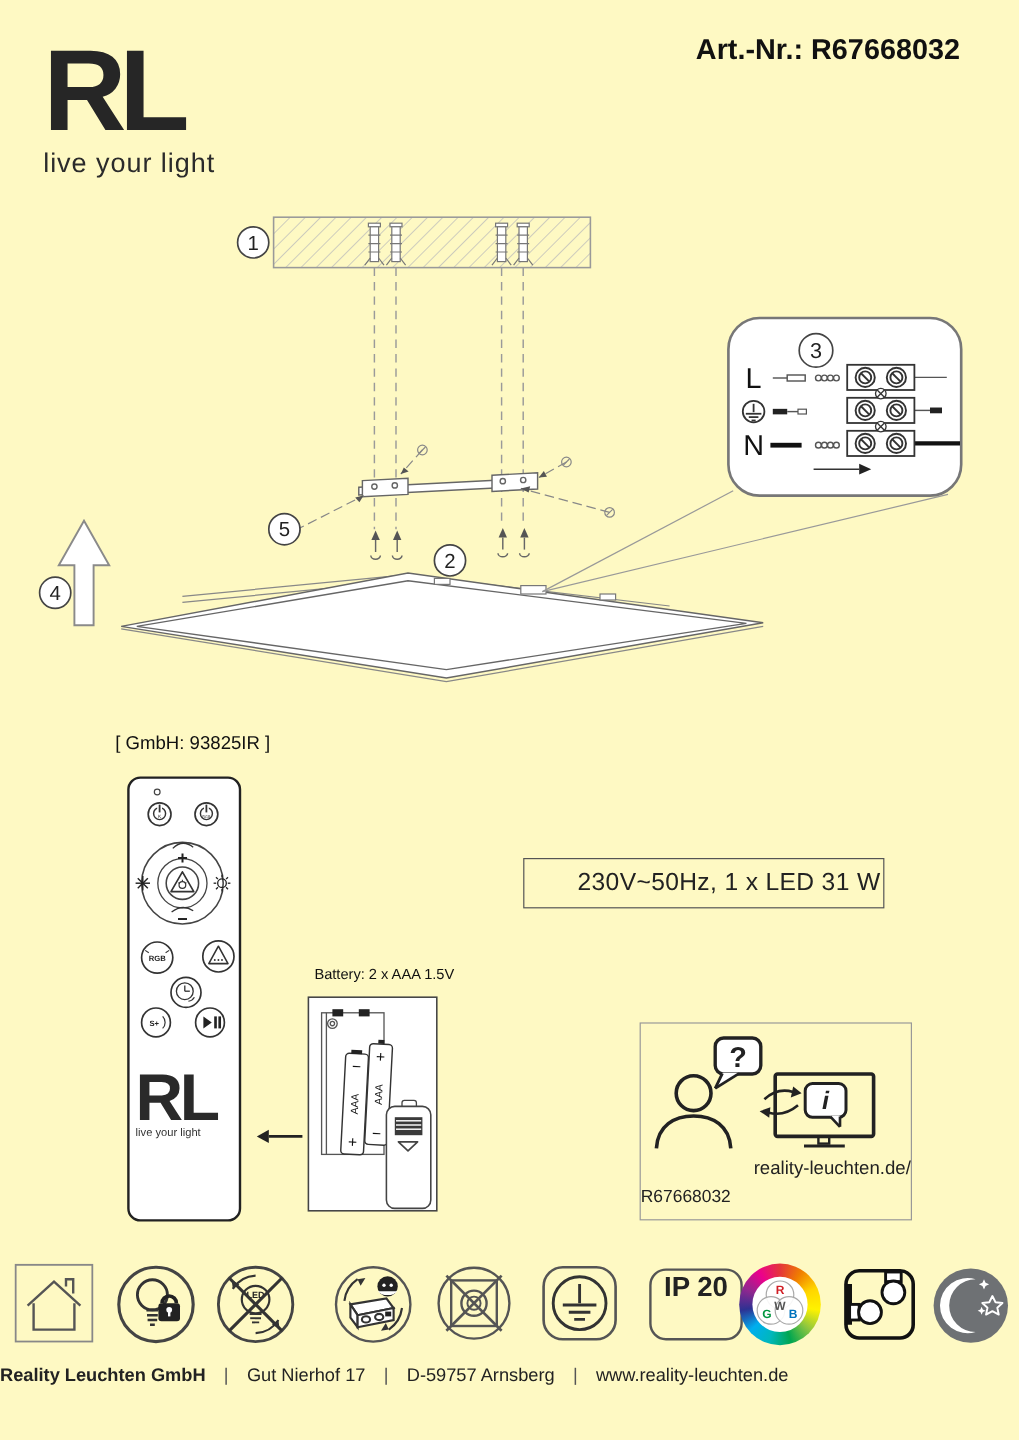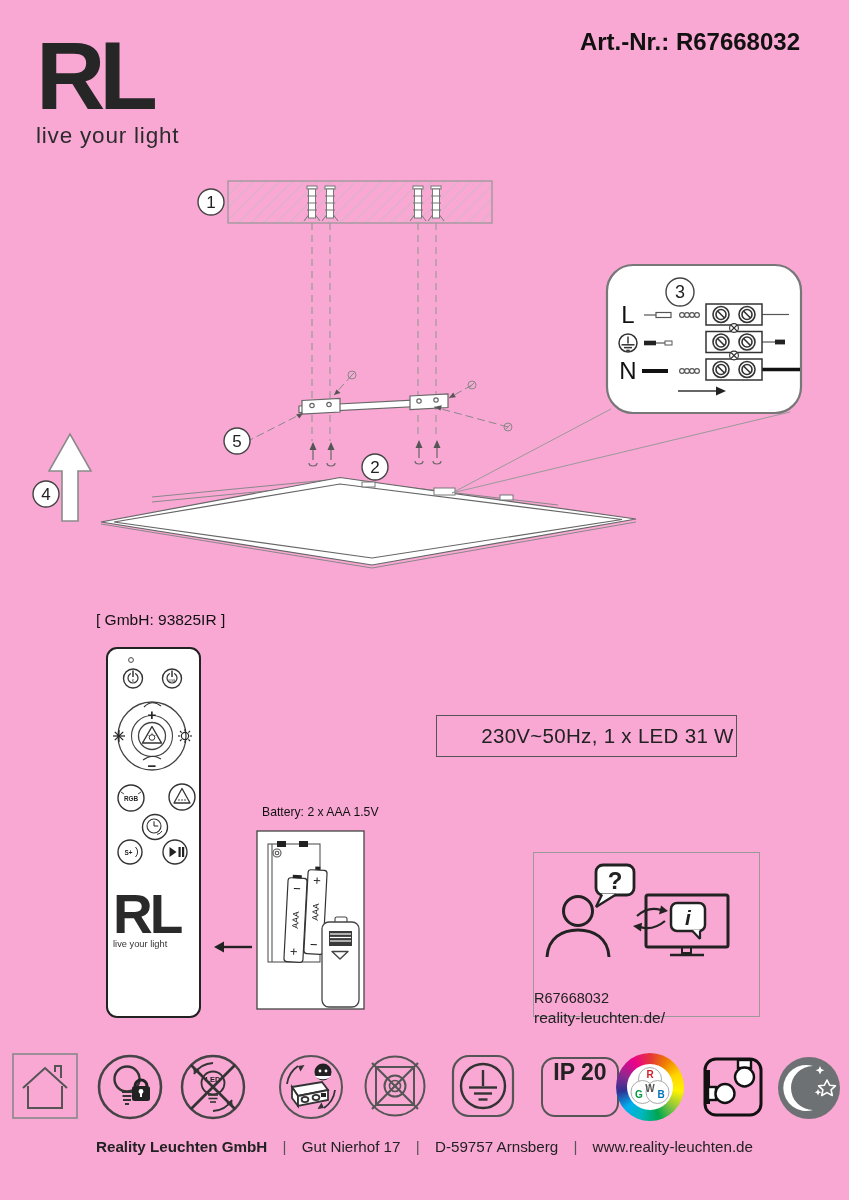--- a/index.html
+++ b/index.html
@@ -1,37 +1,37 @@
 <!DOCTYPE html>
 <html><head>
 <meta charset="utf-8">
 <style>
   html,body{margin:0;padding:0;background:#fff;}
-  .page{position:relative;width:849px;height:1200px;background:#f9a8d4;overflow:hidden;
+  .page{position:relative;width:849px;height:1200px;background:#fef9c3;overflow:hidden;
         font-family:"Liberation Sans",sans-serif;color:#1c1c1c;}
   .abs{position:absolute;}
   
   .brand{left:36px;top:30px;}
   .brand .rl{font-size:96px;font-weight:800;letter-spacing:-6px;line-height:0.95;color:#262626;}
   .brand .tag{font-size:22.5px;letter-spacing:0.8px;color:#2b2b2b;margin-top:2px;}
   .artnr{left:520px;top:28px;width:280px;text-align:right;font-size:24px;font-weight:bold;color:#111;}
   
   .typelabel{left:96px;top:611px;font-size:15.5px;color:#111;}
   .specbox{left:436px;top:715px;width:257px;height:40px;border:1.5px solid #555;
            display:flex;align-items:center;justify-content:center;font-size:20.5px;color:#222;letter-spacing:0.3px;padding-left:42px;}
   .infobox{left:533px;top:852px;width:225px;height:163px;border:1.2px solid #999;}
-  .infobox .url{position:absolute;left:0;top:112px;width:100%;text-align:left;font-size:15.5px;color:#222;margin-top:44px;}
+  .infobox .url{position:absolute;left:0;top:112px;width:100%;text-align:right;font-size:15.5px;color:#222;}
   .infobox .code{position:absolute;left:0;top:137px;width:100%;text-align:left;font-size:14.5px;color:#222;}
   
   .rgbwheel{left:616px;top:1053px;width:68px;height:68px;border-radius:50%;
     background:conic-gradient(#e4353b,#f07d00,#ffd500,#fff200,#8dc63f,#00a650,#00b7bd,#00aeef,#2e3192,#92278f,#ec008c,#e4353b);}
   .rgbwheel .hole{position:absolute;left:11px;top:11px;width:46px;height:46px;border-radius:50%;background:#fff;}
   .rgbwheel svg{position:absolute;left:0;top:0;}
   
-  .footer{left:0;top:1138px;width:849px;text-align:center;font-size:15.2px;color:#222;}
+  .footer{left:0;top:1138px;width:849px;font-size:15.2px;color:#222;}
   .footer .co{font-weight:bold;}
   .footer .sep{padding:0 11px;color:#555;}
   svg text{font-family:"Liberation Sans",sans-serif;}
 </style>
 </head>
 <body>
 
 <div class="page">
 
   <div class="abs brand">

